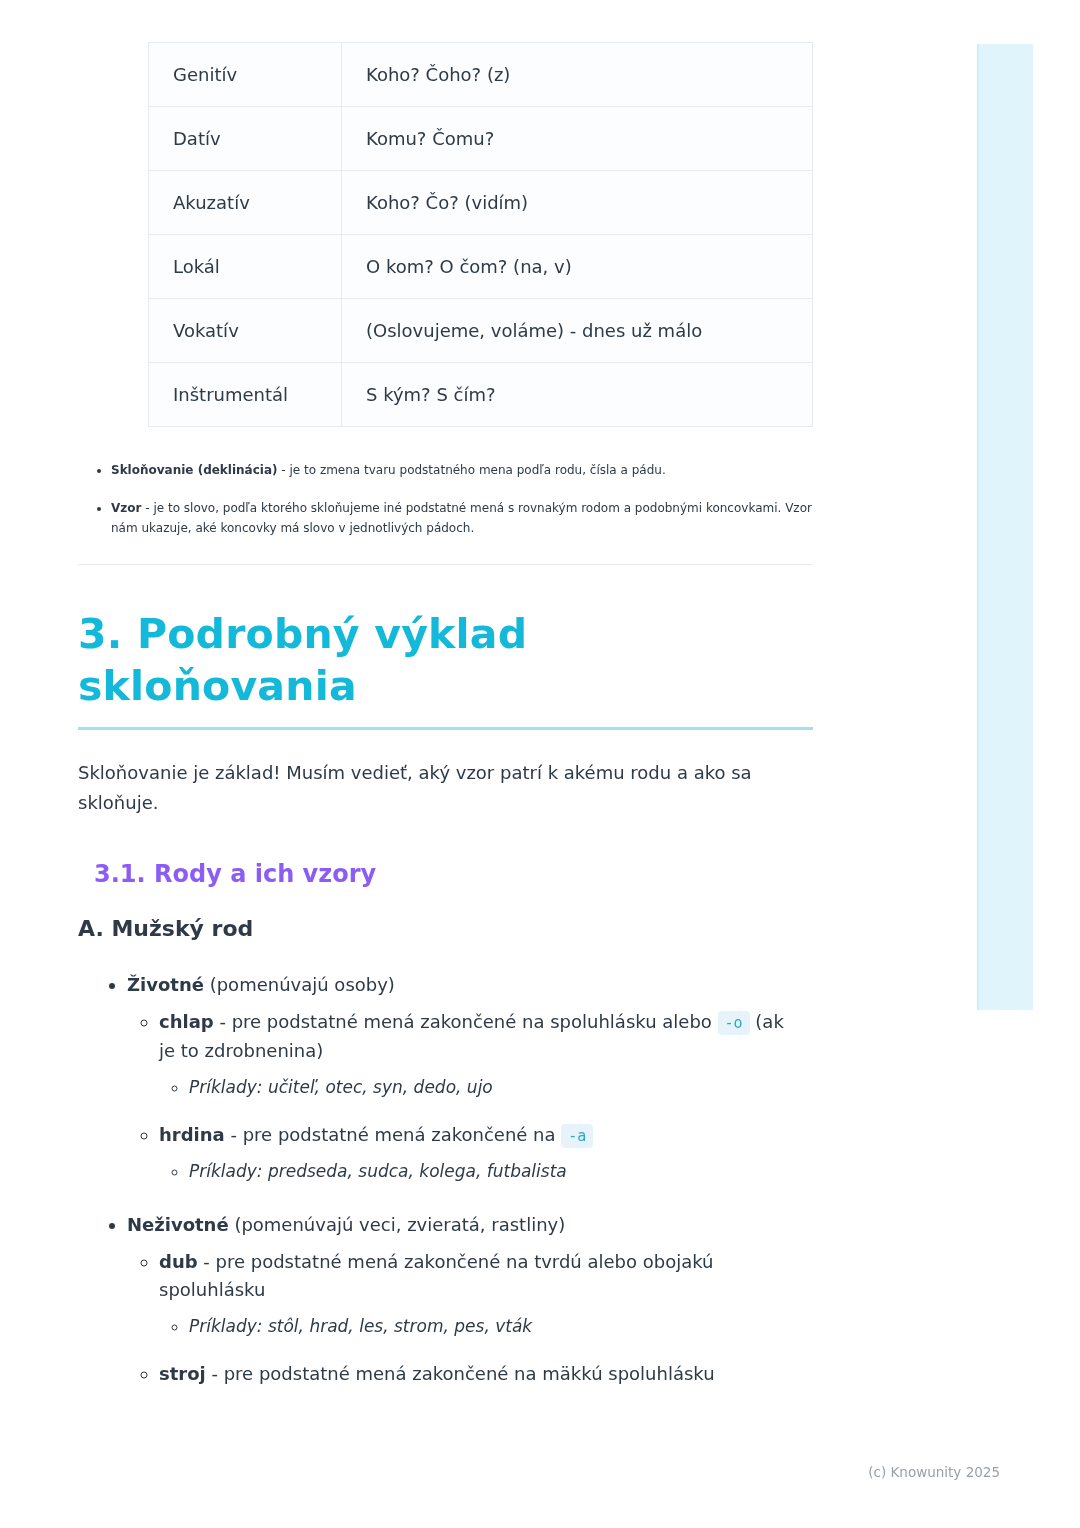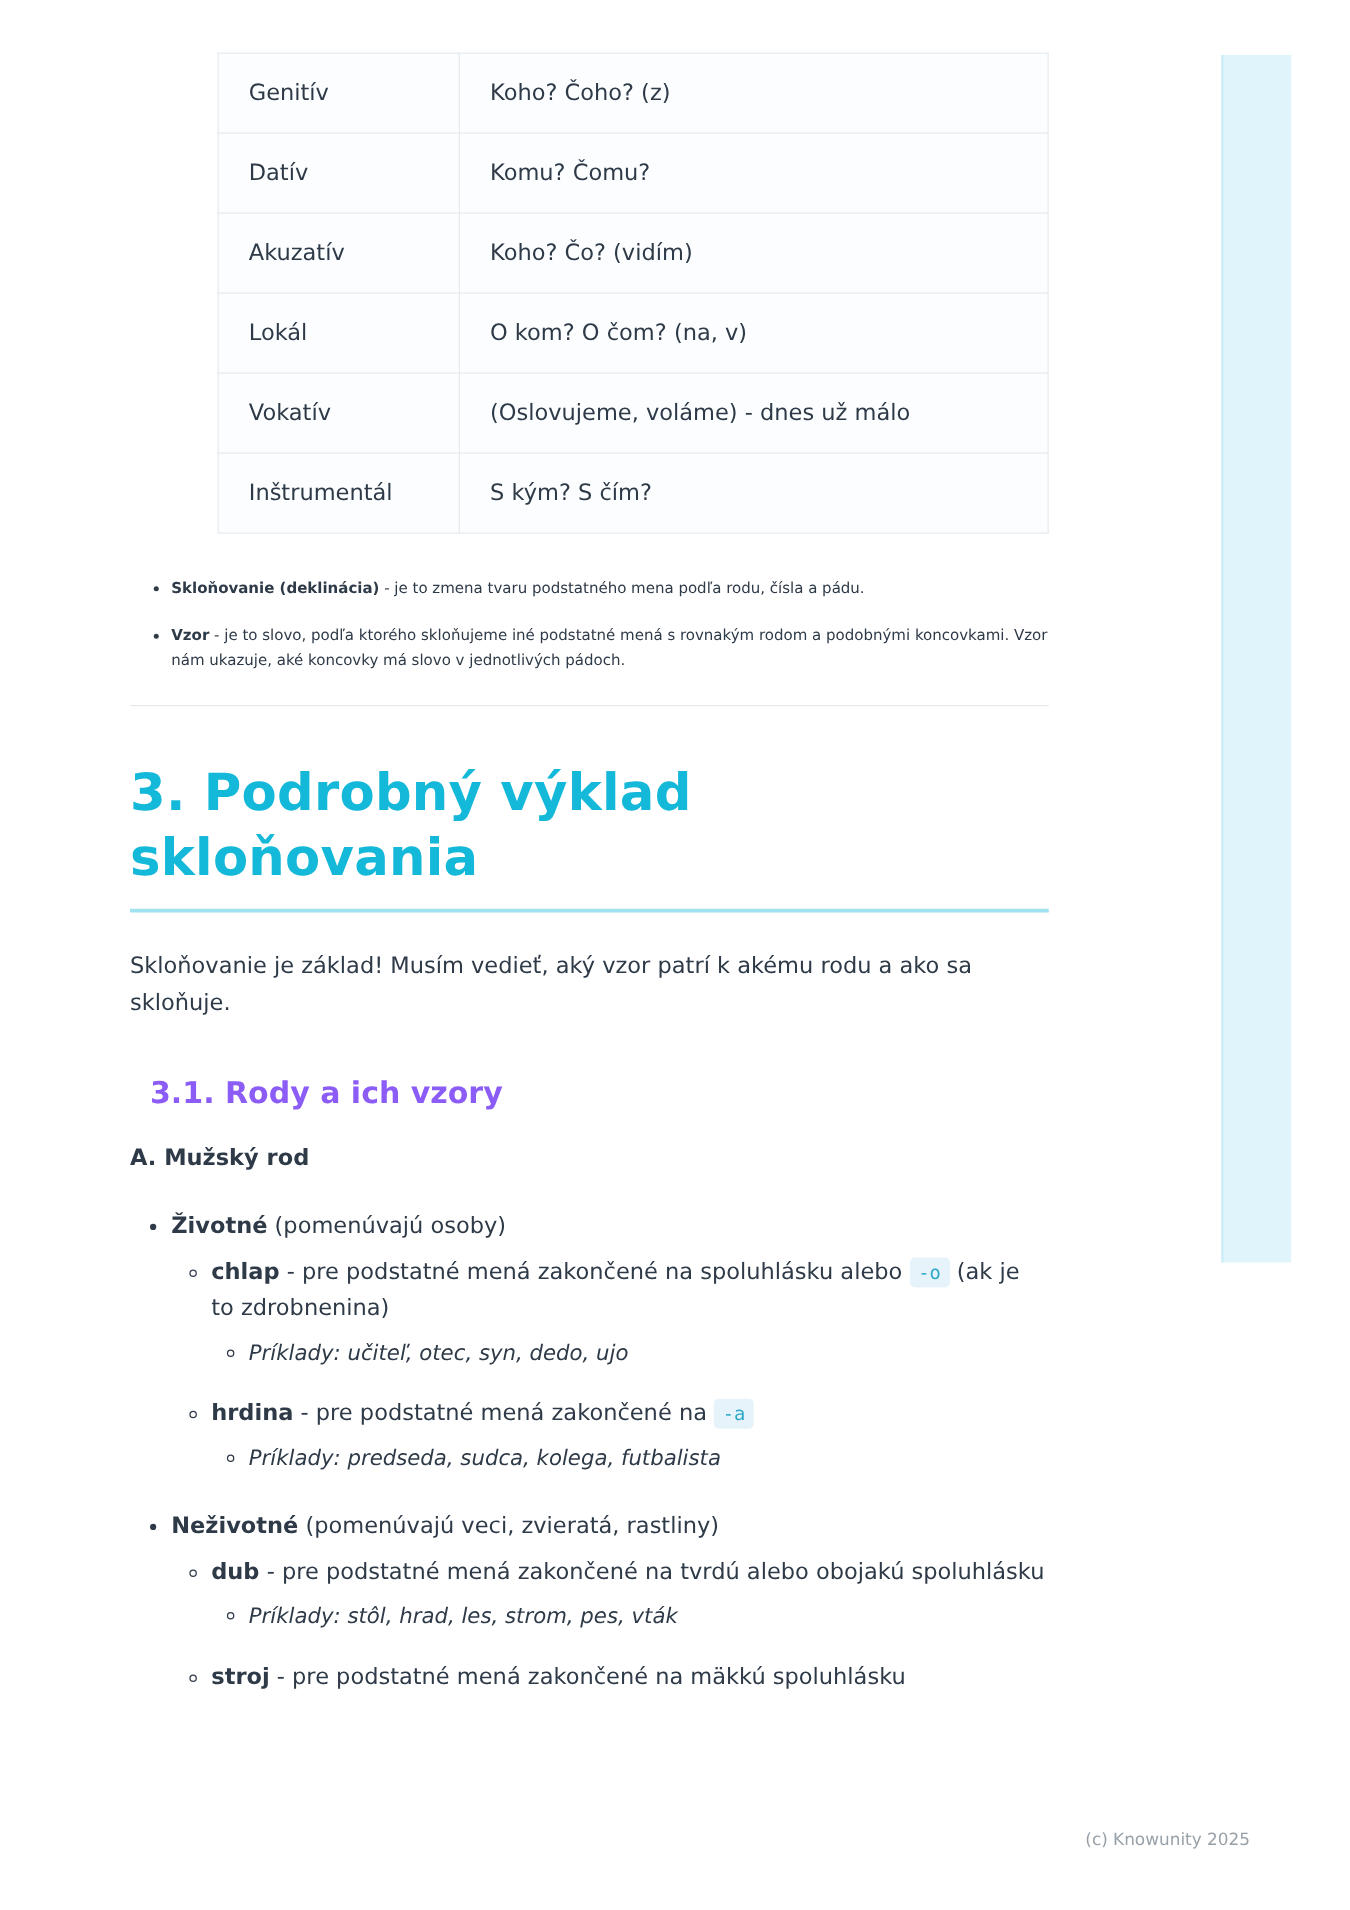--- a/index.html
+++ b/index.html
@@ -19,21 +19,21 @@
     left: 977px;
     top: 44px;
     width: 56px;
     height: 966px;
     background: #e0f5fb;
     border-left: 2px solid #cdeef8;
   }
 
   .content {
     position: absolute;
-    left: 104px;
+    left: 78px;
     top: 42px;
     width: 735px;
   }
 
   .case-table {
     border-collapse: collapse;
     margin-left: 70px;
     width: 665px;
   }
   .case-table td {
@@ -87,27 +87,27 @@
 
   .h3 {
     margin: 42px 16px 0;
     font-size: 24px;
     color: #8b5cf6;
     font-weight: bold;
   }
 
   .group-label {
     margin: 28px 0 0;
-    font-size: 18px;
+    font-size: 22px;
     font-weight: bold;
   }
 
   .outline {
     list-style: disc;
-    margin: 30px 0 0;
+    margin: 30px 16px 0;
     padding-left: 33px;
     font-size: 18px;
   }
   .outline li { line-height: 1.6; }
   .outline > li { margin-bottom: 26px; }
 
   .lvl2 {
     list-style: circle;
     margin: 8px 0 0;
     padding-left: 32px;

